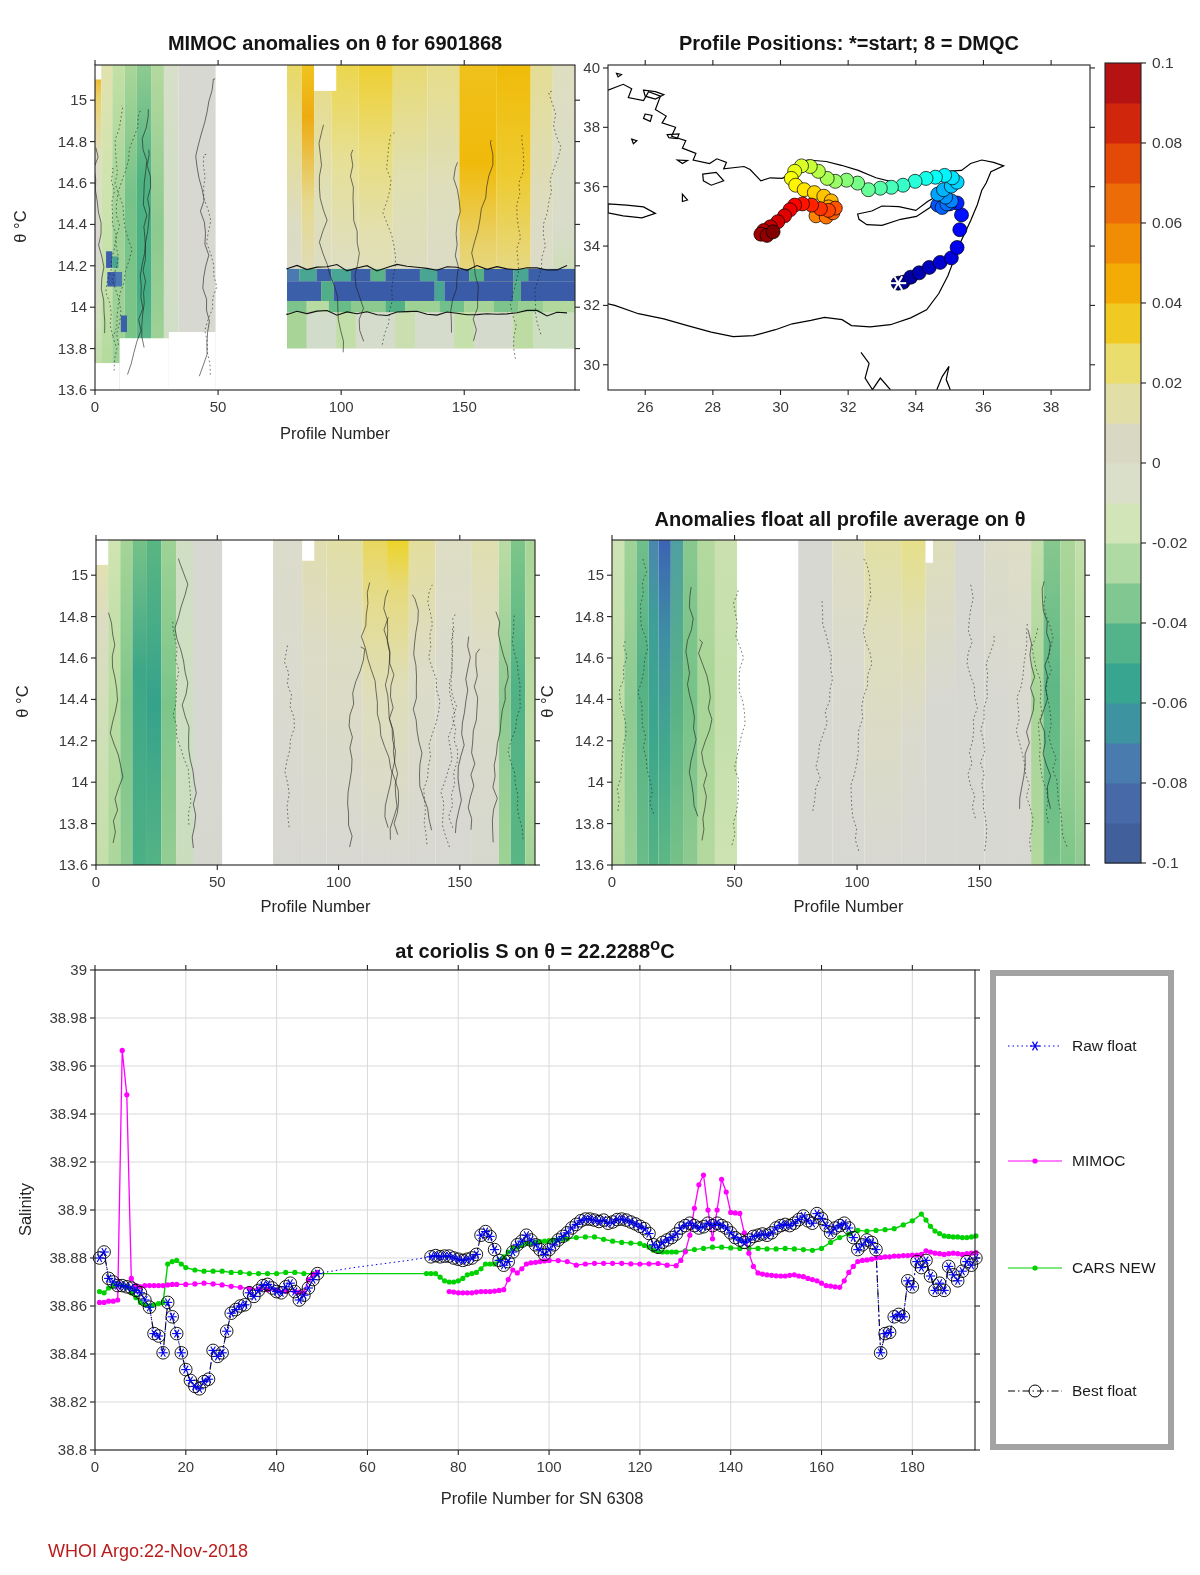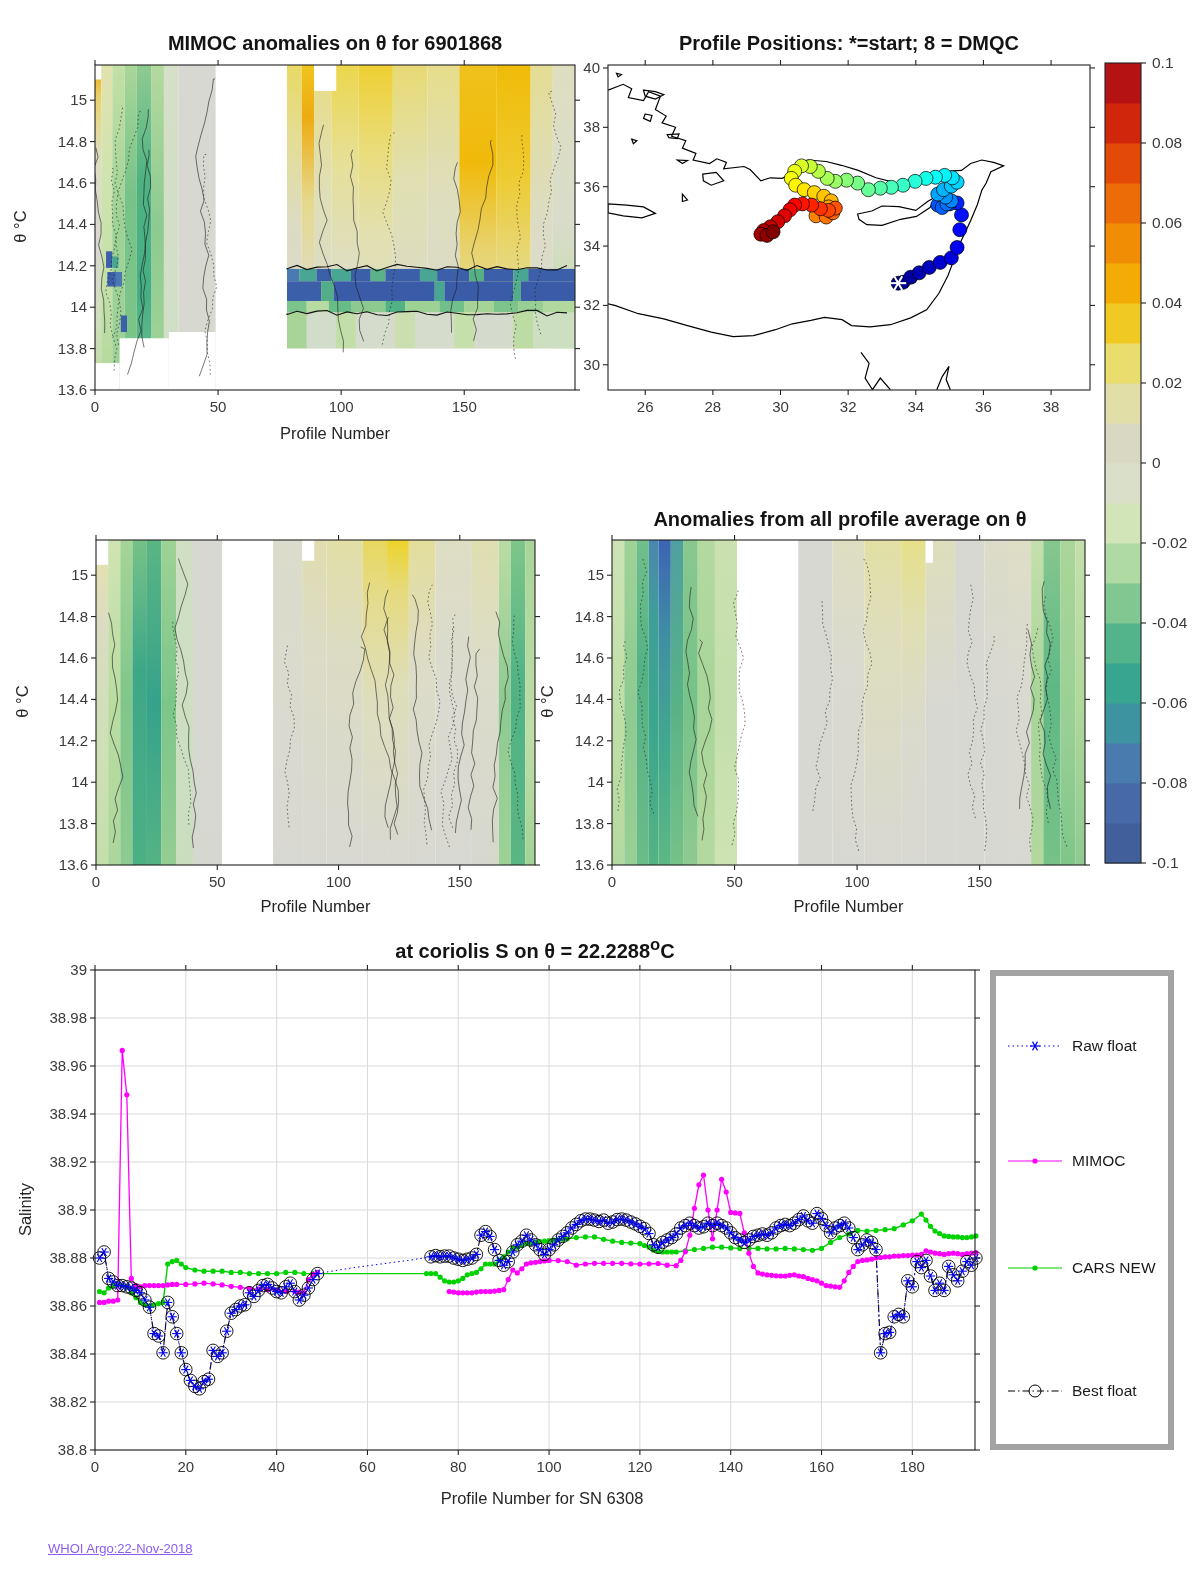--- a/index.html
+++ b/index.html
@@ -3,21 +3,21 @@
 <meta charset="utf-8">
 <style>
   html,body{margin:0;padding:0;background:#fff;}
   #fig-wrap{position:relative;width:1200px;height:1575px;background:#fff;overflow:hidden;
     font-family:"Liberation Sans","DejaVu Sans",sans-serif;}
   #fig{position:absolute;left:0;top:0;}
   .lbl{position:absolute;color:#1a1a1a;}
   .title{font-size:20px;font-weight:bold;text-align:center;color:#141414;}
   .axlab{font-size:16.5px;text-align:center;color:#262626;}
   .ylab{transform:rotate(-90deg);transform-origin:center;}
-  .footer{font-size:13px;color:#8b5cf6;text-decoration:underline;}
+  .footer{font-size:18px;color:#b91c1c;}
   #legend-box{position:absolute;left:990px;top:970px;width:184px;height:480px;
     border:6px solid #a3a3a3;background:#fff;box-sizing:border-box;}
   .leg-row{position:absolute;left:0;width:100%;height:24px;display:flex;align-items:center;}
   .leg-row svg{margin-left:10px;}
   .leg-row span{font-size:15.5px;color:#1a1a1a;margin-left:8px;}
 </style>
 </head>
 <body>
 
 <div id="fig-wrap">
@@ -1863,21 +1863,21 @@
           <text x="87" y="1023.0000000000068" text-anchor="end" font-size="15" fill="#3a3a3a" font-family="&quot;Liberation Sans&quot;,&quot;DejaVu Sans&quot;,sans-serif">38.98</text>
           <line x1="90" y1="970" x2="95" y2="970" stroke="#222222" stroke-width="1.1"></line>
           <line x1="975" y1="970" x2="980" y2="970" stroke="#222222" stroke-width="1.1"></line>
           <text x="87" y="975" text-anchor="end" font-size="15" fill="#3a3a3a" font-family="&quot;Liberation Sans&quot;,&quot;DejaVu Sans&quot;,sans-serif">39</text>
         </g>
       </g>
     </svg>
 
   <div class="lbl title" style="left:95px;top:32px;width:480px;">MIMOC anomalies on θ  for 6901868</div>
   <div class="lbl title" style="left:608px;top:32px;width:482px;">Profile Positions: *=start; 8 = DMQC</div>
-  <div class="lbl title" style="left:588px;top:508px;width:504px;">Anomalies from all profile average on θ</div>
+  <div class="lbl title" style="left:588px;top:508px;width:504px;">Anomalies float all profile average on θ</div>
   <div class="lbl title" style="left:95px;top:935px;width:880px;">
     <span>at coriolis S on θ = 22.2288</span><sup>o</sup><span>C</span>
   </div>
 
   <div class="lbl axlab" style="left:95px;top:424px;width:480px;">Profile Number</div>
   <div class="lbl axlab" style="left:96px;top:897px;width:439px;">Profile Number</div>
   <div class="lbl axlab" style="left:612px;top:897px;width:473px;">Profile Number</div>
   <div class="lbl axlab" style="left:102px;top:1489px;width:880px;">Profile Number for SN 6308</div>
 
   <div class="lbl axlab ylab" style="left:-40px;top:217px;width:120px;">θ  °C</div>

